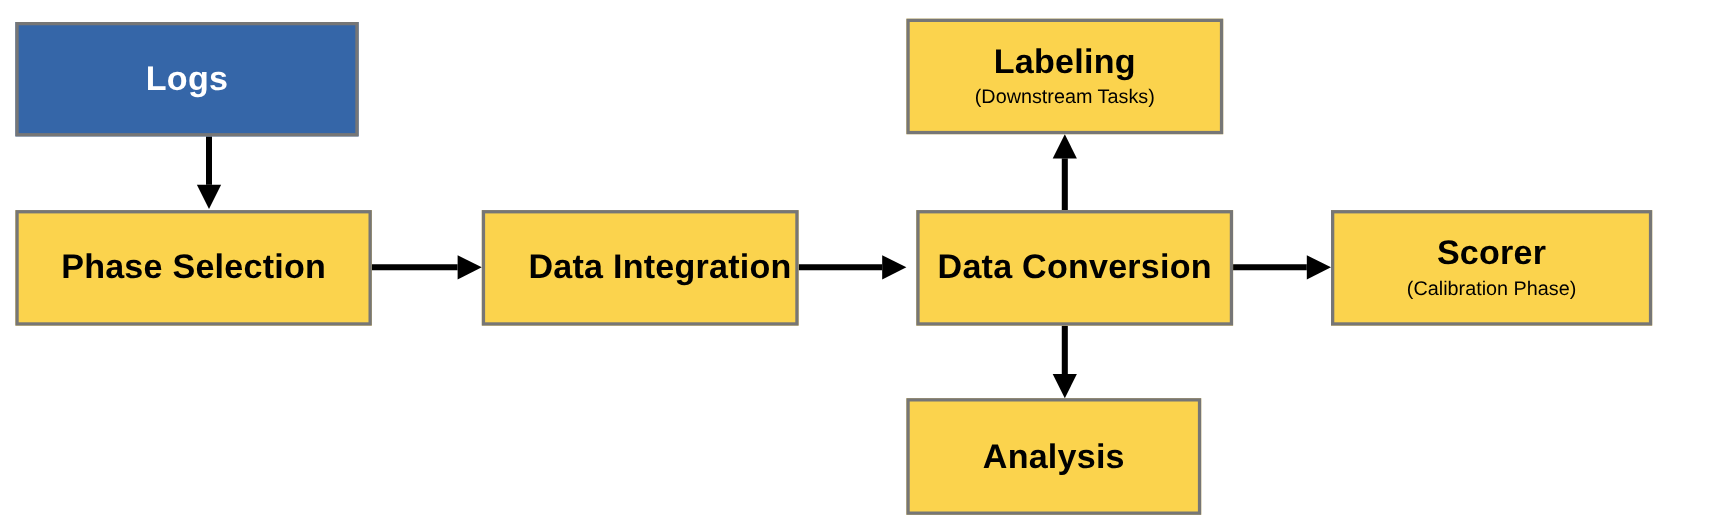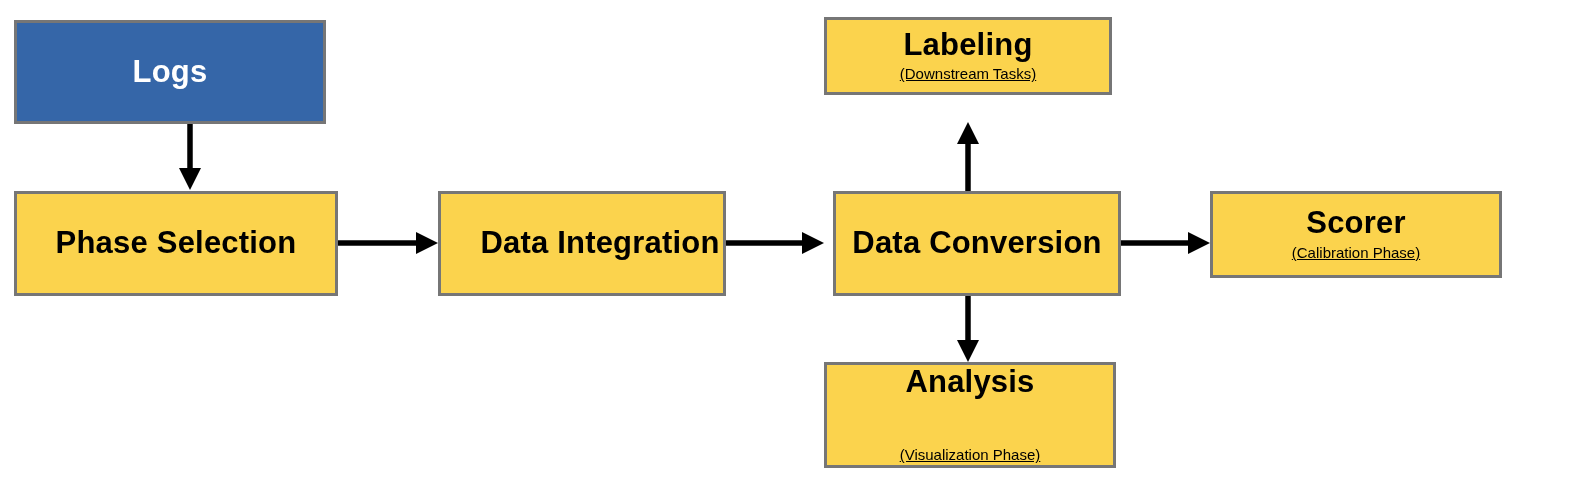--- a/index.html
+++ b/index.html
@@ -30,44 +30,43 @@
     background: var(--source-fill, #3566a8);
     color: var(--source-text, #ffffff);
   }
   .label {
     font-weight: bold;
     font-size: 31px;
     line-height: 1.12;
     letter-spacing: 0.2px;
   }
   .sublabel {
-    font-size: 15px;
+    font-size: 18px;
     font-weight: normal;
     line-height: 1.25;
     margin-top: 3px;
-    text-decoration: underline;
   }
   svg.arrows {
     position: absolute;
     left: 0; top: 0;
     width: 1573px;
     height: 478px;
     pointer-events: none;
   }
   svg.arrows line { stroke: var(--arrow, #000000); stroke-width: 5.5; }
   svg.arrows polygon { fill: var(--arrow, #000000); }
 
   
   #node-logs             { left: 14px;   top: 20px;  width: 312px; height: 104px; }
   #node-column-selection { left: 14px;   top: 191px; width: 324px; height: 105px; }
   #node-data-integration { left: 438px;  top: 191px; width: 288px; height: 105px; padding-left: 36px; }
   #node-data-conversion  { left: 833px;  top: 191px; width: 288px; height: 105px; }
-  #node-labeling         { left: 824px;  top: 17px;  width: 288px; height: 78px; }
-  #node-scorer           { left: 1210px; top: 191px; width: 292px; height: 87px; }
-  #node-analysis         { left: 824px;  top: 362px; width: 292px; height: 106px; gap: 44px; }
+  #node-labeling         { left: 824px;  top: 17px;  width: 288px; height: 105px; }
+  #node-scorer           { left: 1210px; top: 191px; width: 292px; height: 105px; }
+  #node-analysis         { left: 824px;  top: 362px; width: 268px; height: 106px; gap: 44px; }
 </style>
 </head>
 <body>
 
 <div class="canvas">
 
   <svg class="arrows" viewBox="0 0 1573 478" xmlns="http://www.w3.org/2000/svg">
 
     <g>
       <line x1="190" y1="124" x2="190" y2="168"></line>
@@ -121,16 +120,15 @@
     <span class="sublabel">(Downstream Tasks)</span>
   </div>
 
   <div class="node process" id="node-scorer">
     <span class="label">Scorer</span>
     <span class="sublabel">(Calibration Phase)</span>
   </div>
 
   <div class="node process" id="node-analysis">
     <span class="label">Analysis</span>
-    <span class="sublabel">(Visualization Phase)</span>
   </div>
 
 </div>
 
 </body></html>

